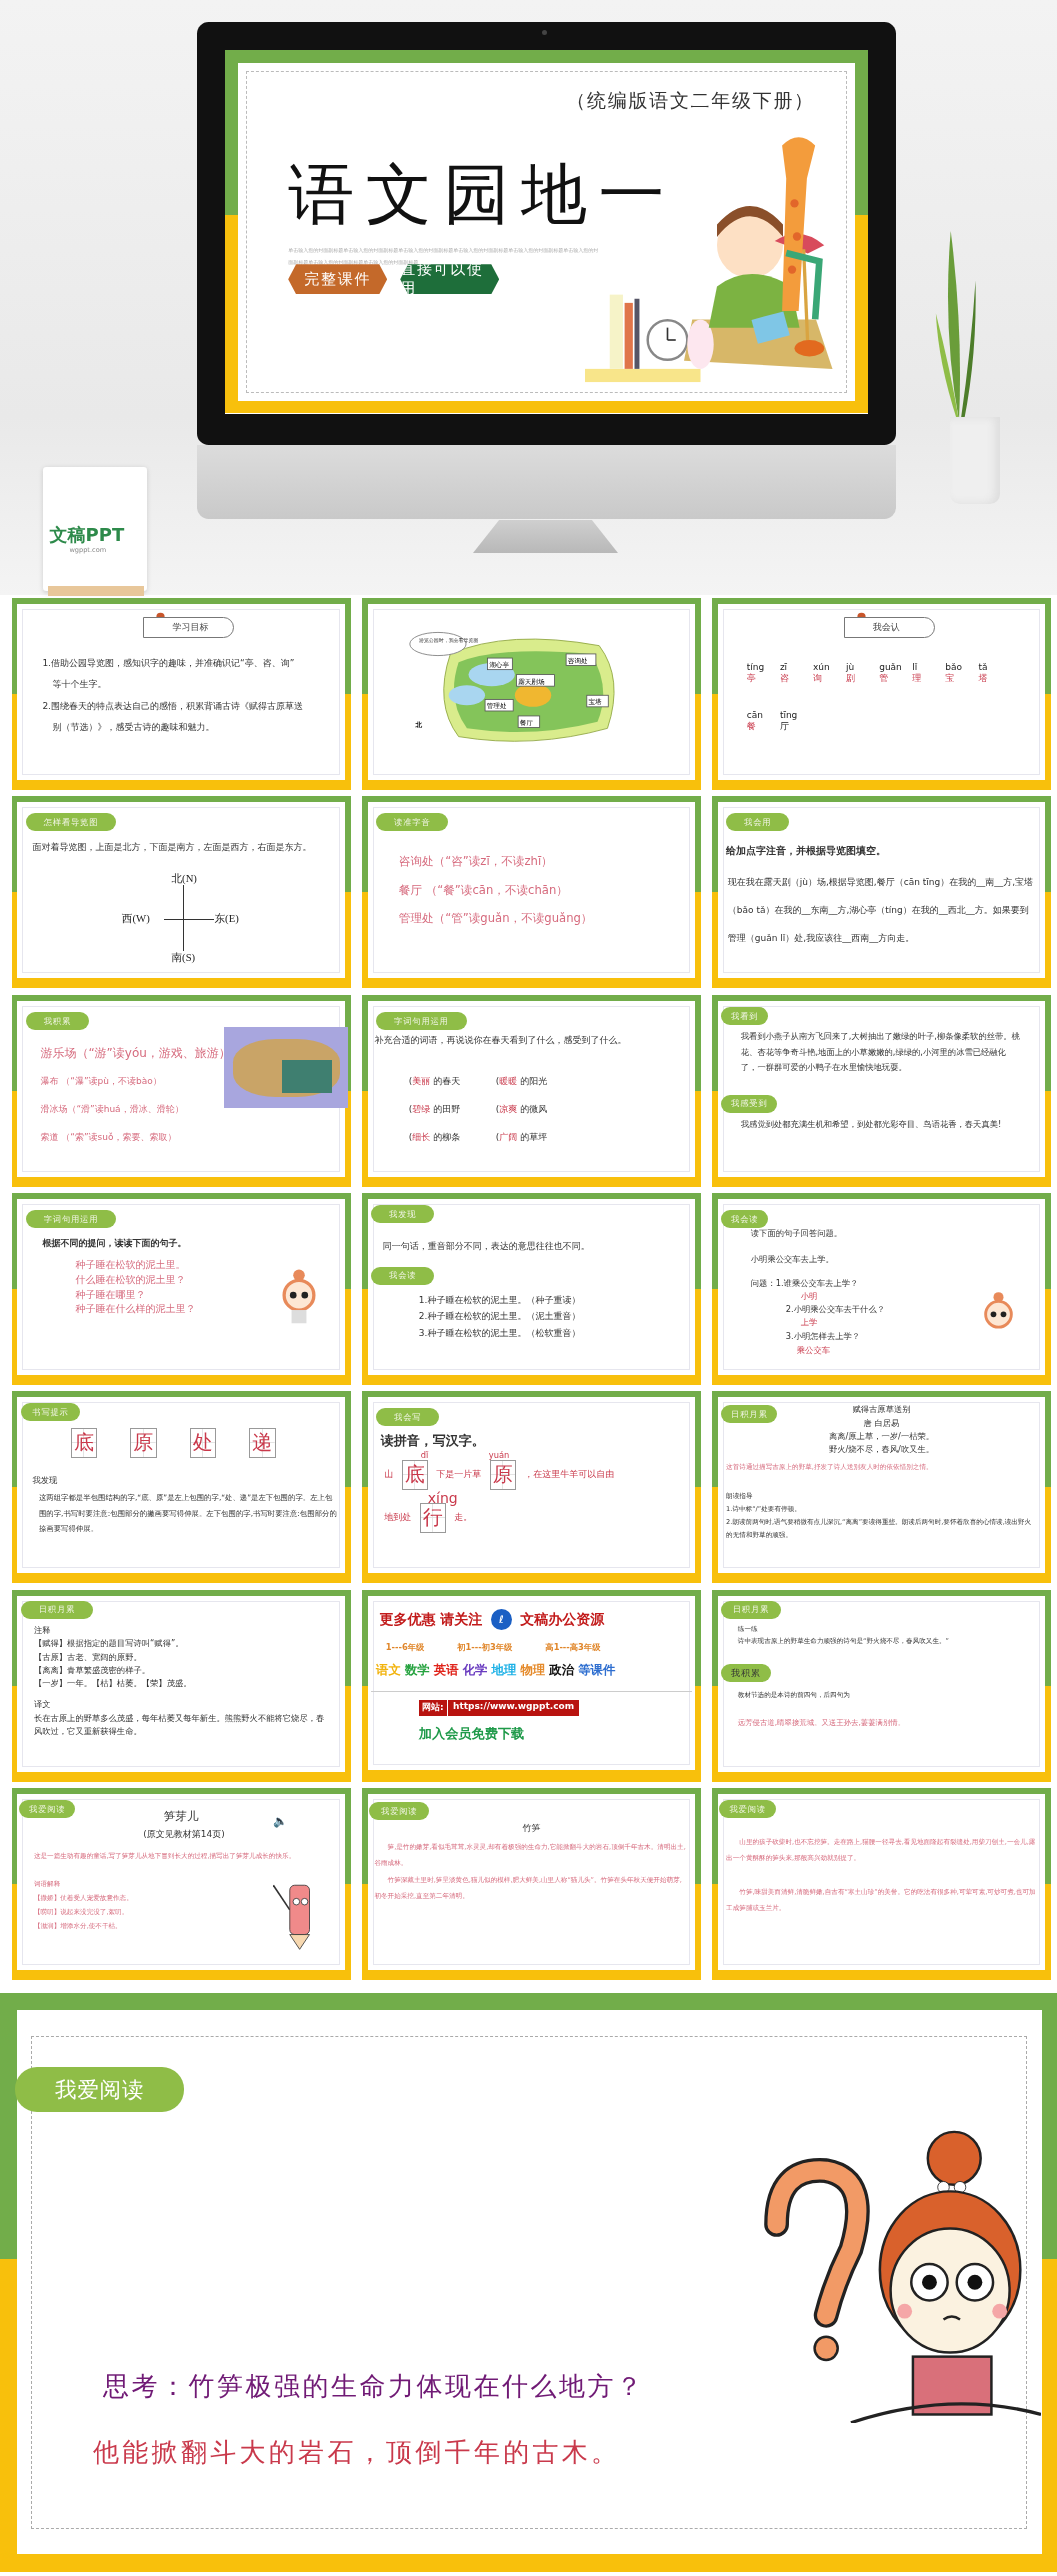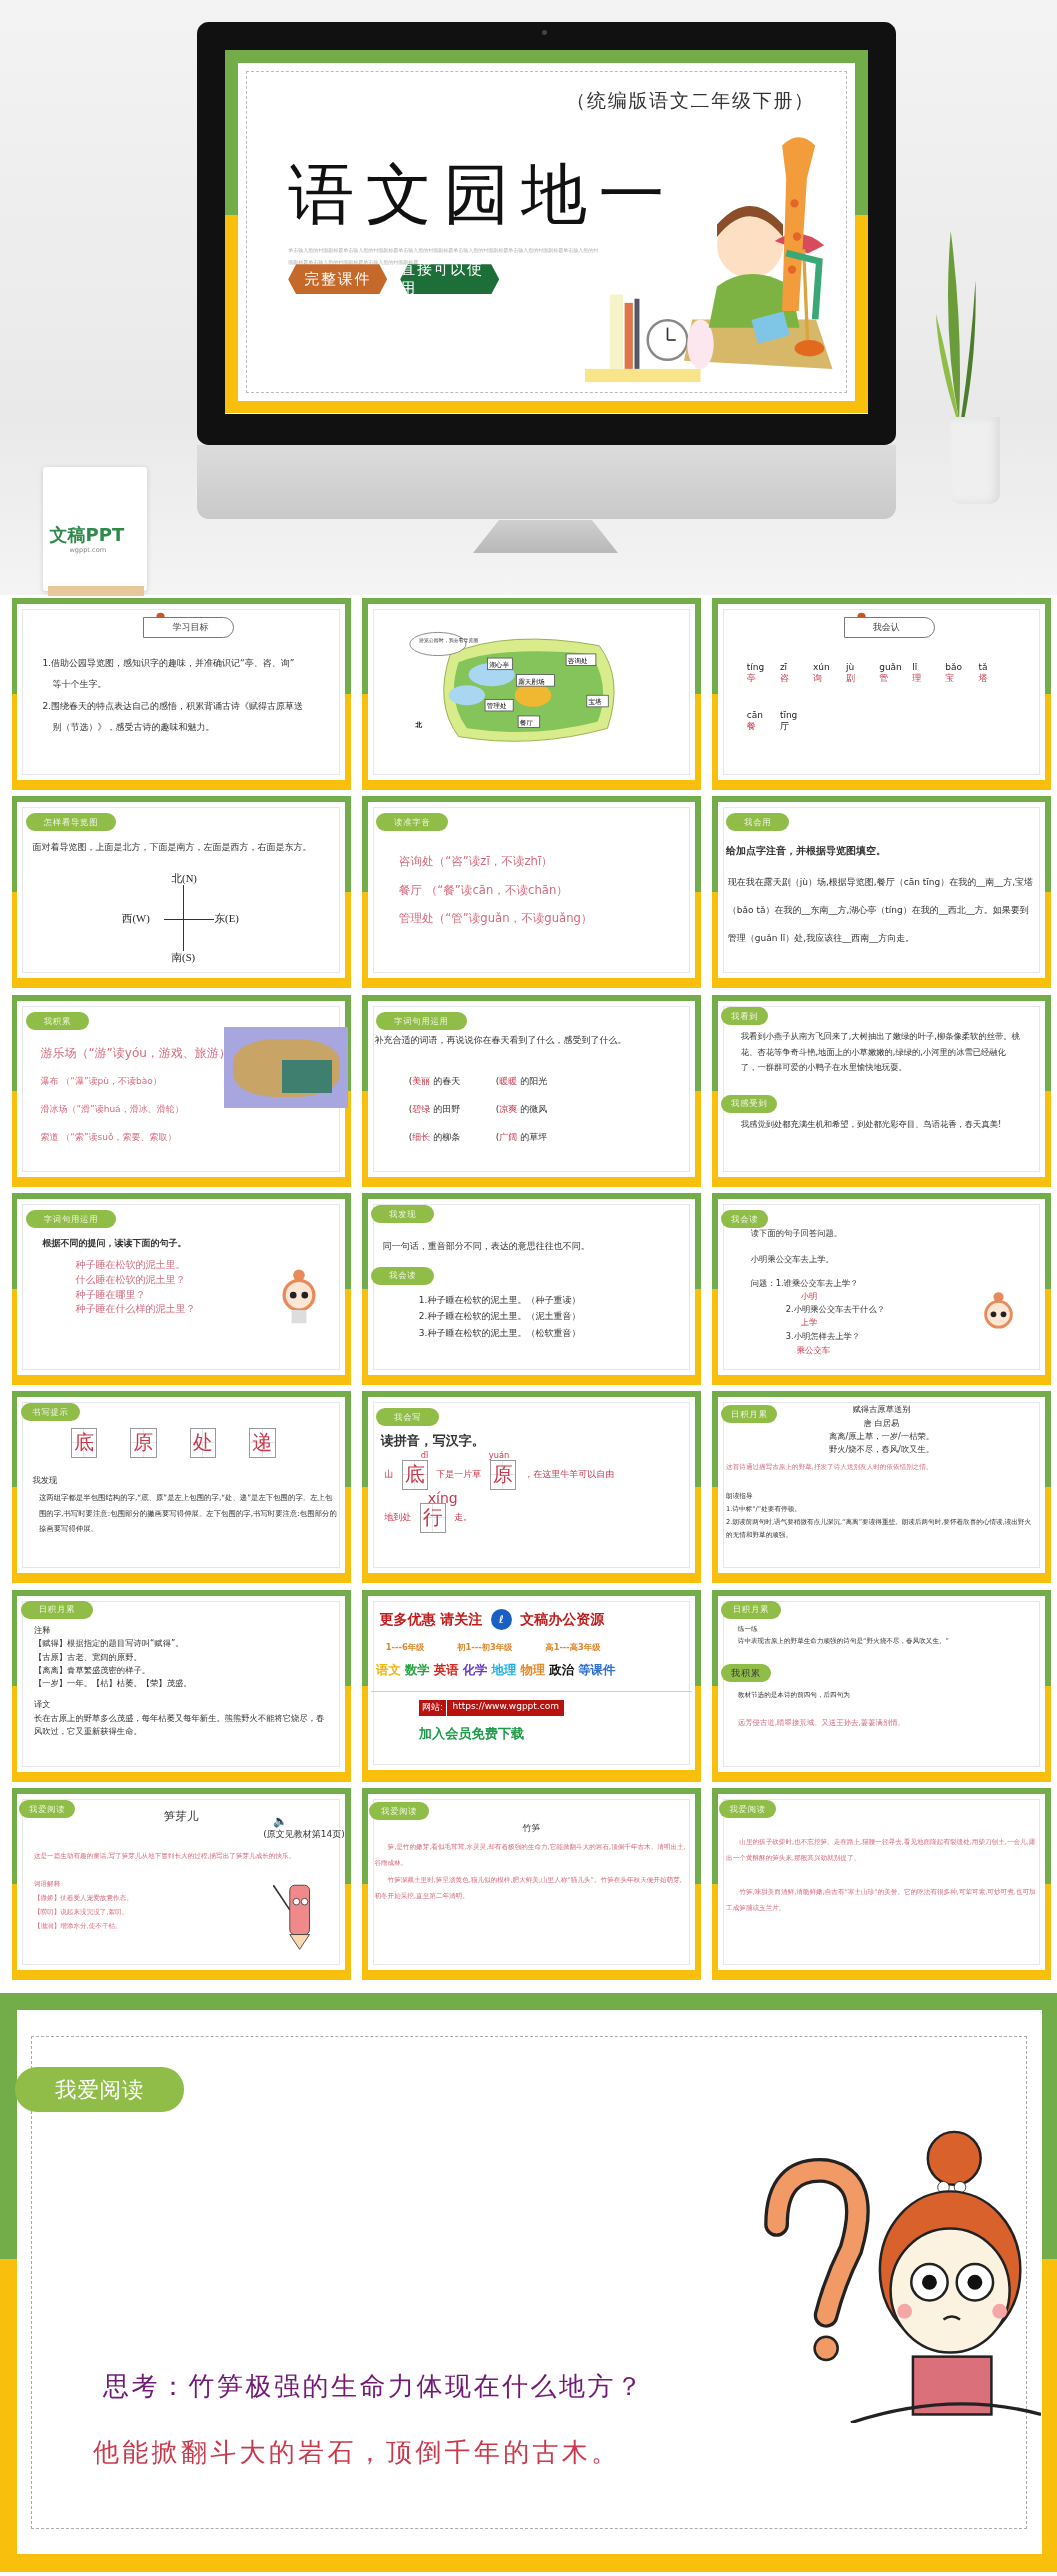--- a/index.html
+++ b/index.html
@@ -456,21 +456,21 @@
         <span style="color:#f2b30c">语文</span>
         <span style="color:#27a340">数学</span>
         <span style="color:#e0241b">英语</span>
         <span style="color:#6a3cc0">化学</span>
         <span style="color:#1bb0e6">地理</span>
         <span style="color:#e58a2a">物理</span>
         <span style="color:#111">政治</span>
         <span style="color:#2f6fd0">等课件</span>
       </div>
       <div style="position:absolute;left:3.3px;right:3.3px;top:95px;height:0.8px;background:#ccc"></div>
-      <div style="position:absolute;left:51px;top:104px;display:flex;font-size:9px;font-weight:normal;color:#fff">
+      <div style="position:absolute;left:51px;top:104px;display:flex;font-size:9px;font-weight:bold;color:#fff">
         <span style="background:#b8130f;padding:1.7px 3.3px;border-right:0.8px solid #fff">网站:</span>
         <span style="background:#b8130f;padding:1.7px 5px">https://www.wgppt.com</span>
       </div>
       <div style="position:absolute;left:51px;top:129px;font-size:13.2px;font-weight:bold;color:#1f9a4a">加入会员免费下载</div>
     </div>
   </div>
 
   <div class="slide" style="left:712px;top:992px">
     <div class="g"></div>
       <div class="y"></div>
@@ -485,21 +485,21 @@
     </div>
   </div>
 
   <div class="slide" style="left:11.6px;top:1190px">
     <div class="g"></div>
       <div class="y"></div>
       <div class="w">
         <div class="wi"></div>
       <div class="pill" style="left:1.7px;top:6.6px;padding:0 10px">我爱阅读</div>
       <div class="txt" style="left:0;right:0;top:13.2px;text-align:center;font-size:11.6px">笋芽儿</div>
-      <div class="txt" style="left:6px;right:0;top:31px;text-align:right;font-size:9px">(原文见教材第14页)</div>
+      <div class="txt" style="left:6px;right:0;top:31px;text-align:center;font-size:9px">(原文见教材第14页)</div>
       <div style="position:absolute;left:256px;top:20px;font-size:11.6px;color:#bbb">🔈</div>
       <div class="txt pink" style="left:16.5px;top:55px;width:298px;font-size:6.6px;line-height:14px">这是一篇生动有趣的童话,写了笋芽儿从地下冒到长大的过程,描写出了笋芽儿成长的快乐。</div>
       <div class="txt pink" style="left:16.5px;top:83px;font-size:6.6px;line-height:14px">词语解释</div>
       <div class="txt pink" style="left:16.5px;top:97px;font-size:6.6px;line-height:14px">【撒娇】仗着受人宠爱故意作态。</div>
       <div class="txt pink" style="left:16.5px;top:111px;font-size:6.6px;line-height:14px">【唠叨】说起来没完没了,絮叨。</div>
       <div class="txt pink" style="left:16.5px;top:125px;font-size:6.6px;line-height:14px">【滋润】增添水分,使不干枯。</div>
       <svg style="position:absolute;left:256px;top:83px" width="50" height="74" viewBox="0 0 60 90">
           <line x1="0" y1="10" x2="20" y2="40" stroke="#333" stroke-width="2"></line>
           <rect x="20" y="10" width="24" height="60" rx="6" fill="#f08a8a" stroke="#333"></rect>
           <path d="M20 70 L32 88 L44 70Z" fill="#f7d8b0" stroke="#333"></path>

